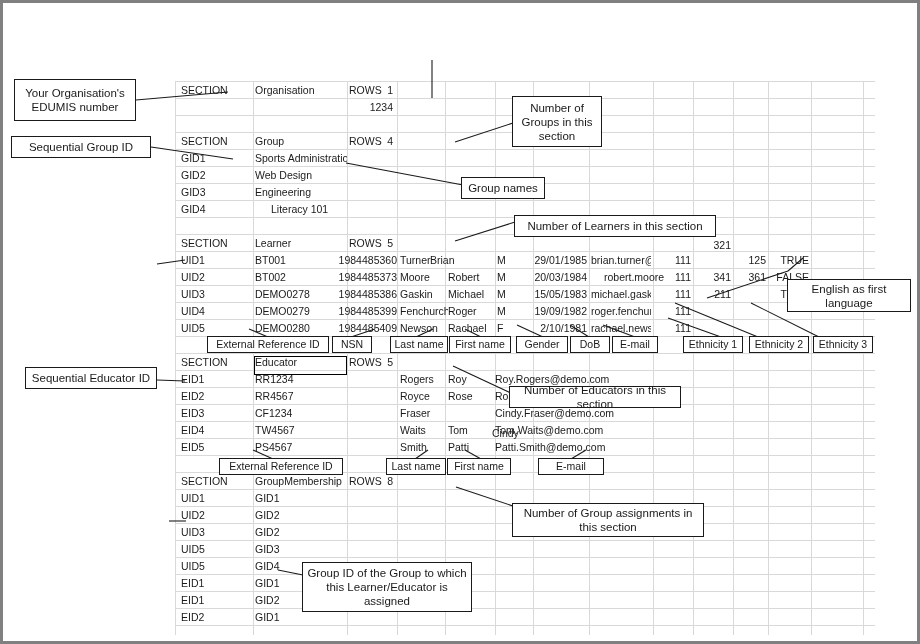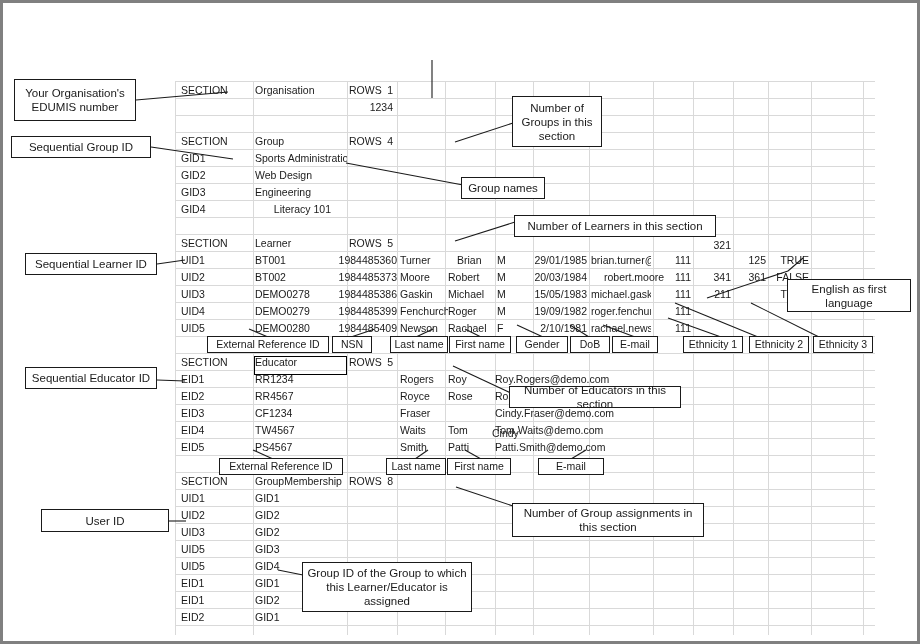--- a/index.html
+++ b/index.html
@@ -151,21 +151,21 @@
         <div class="cell" style="left: 80px; top: 52px; width: 92px;">Group</div>
         <div class="cell" style="left: 174px; top: 52px; width: 46px;">ROWS</div>
         <div class="cell r" style="left: 152px; top: 52px; width: 66px;">4</div>
         <div class="cell" style="left: 6px; top: 69px; width: 72px;">GID1</div>
         <div class="cell" style="left: 80px; top: 69px; width: 92px;">Sports Administration</div>
         <div class="cell" style="left: 6px; top: 86px; width: 72px;">GID2</div>
         <div class="cell" style="left: 80px; top: 86px; width: 92px;">Web Design</div>
         <div class="cell" style="left: 6px; top: 103px; width: 72px;">GID3</div>
         <div class="cell" style="left: 80px; top: 103px; width: 92px;">Engineering</div>
         <div class="cell" style="left: 6px; top: 120px; width: 72px;">GID4</div>
-        <div class="cell" style="left: 64px; top: 120px; width: 92px; text-align: right;">Literacy 101</div>
+        <div class="cell" style="left: 96px; top: 120px; width: 92px;">Literacy 101</div>
         <div class="cell" style="left: 6px; top: 154px; width: 72px;">SECTION</div>
         <div class="cell" style="left: 80px; top: 154px; width: 92px;">Learner</div>
         <div class="cell" style="left: 174px; top: 154px; width: 46px;">ROWS</div>
         <div class="cell r" style="left: 152px; top: 154px; width: 66px;">5</div>
         <div class="cell" style="left: 6px; top: 171px; width: 72px;">UID1</div>
         <div class="cell" style="left: 80px; top: 171px; width: 92px;">BT001</div>
         <div class="cell" style="left: 6px; top: 188px; width: 72px;">UID2</div>
         <div class="cell" style="left: 80px; top: 188px; width: 92px;">BT002</div>
         <div class="cell" style="left: 6px; top: 205px; width: 72px;">UID3</div>
         <div class="cell" style="left: 80px; top: 205px; width: 92px;">DEMO0278</div>
@@ -204,21 +204,21 @@
         <div class="cell" style="left: 6px; top: 494px; width: 72px;">EID1</div>
         <div class="cell" style="left: 80px; top: 494px; width: 92px;">GID1</div>
         <div class="cell" style="left: 6px; top: 511px; width: 72px;">EID1</div>
         <div class="cell" style="left: 80px; top: 511px; width: 92px;">GID2</div>
         <div class="cell" style="left: 6px; top: 528px; width: 72px;">EID2</div>
         <div class="cell" style="left: 80px; top: 528px; width: 92px;">GID1</div>
       </div>
     <div id="learnerlayer">
         <div class="cell r" style="left: 150px; top: 171px; width: 72px;">1984485360</div>
         <div class="cell" style="left: 225px; top: 171px; width: 48px;">Turner</div>
-        <div class="cell" style="left: 282px; top: 171px; width: 46px;">Brian</div>
+        <div class="cell" style="left: 255px; top: 171px; width: 46px;">Brian</div>
         <div class="cell" style="left: 322px; top: 171px; width: 34px;">M</div>
         <div class="cell r" style="left: 358px; top: 171px; width: 54px;">29/01/1985</div>
         <div class="cell" style="left: 416px; top: 171px; width: 60px;">brian.turner@</div>
         <div class="cell r" style="left: 480px; top: 171px; width: 36px;">111</div>
         <div class="cell r" style="left: 520px; top: 156px; width: 36px;">321</div>
         <div class="cell r" style="left: 560px; top: 171px; width: 31px;">125</div>
         <div class="cell r" style="left: 596px; top: 171px; width: 38px;">TRUE</div>
         <div class="cell r" style="left: 150px; top: 188px; width: 72px;">1984485373</div>
         <div class="cell" style="left: 225px; top: 188px; width: 48px;">Moore</div>
         <div class="cell" style="left: 273px; top: 188px; width: 46px;">Robert</div>
@@ -324,29 +324,27 @@
   <div class="callout" style="left:11px;top:76px;width:122px;height:42px;">Your Organisation's EDUMIS number</div>
 
   <div class="callout" style="left:509px;top:93px;width:90px;height:51px;">Number of Groups in this section</div>
 
   <div class="callout" style="left:8px;top:133px;width:140px;height:22px;">Sequential Group ID</div>
 
   <div class="callout" style="left:458px;top:174px;width:84px;height:22px;">Group names</div>
 
   <div class="callout" style="left:511px;top:212px;width:202px;height:22px;">Number of Learners in this section</div>
 
-  <div class="callout" style="left:22px;top:250px;width:132px;height:22px;">Sequential Learner ID</div>
 
   <div class="callout" style="left:784px;top:276px;width:124px;height:33px;">English as first language</div>
 
   <div class="callout" style="left:22px;top:364px;width:132px;height:22px;">Sequential Educator ID</div>
 
   <div class="callout" style="left:506px;top:383px;width:172px;height:22px;">Number of Educators in this section</div>
 
-  <div class="callout" style="left:38px;top:506px;width:128px;height:23px;">User ID</div>
 
   <div class="callout" style="left:509px;top:500px;width:192px;height:34px;">Number of Group assignments in this section</div>
 
   <div class="callout" style="left:299px;top:559px;width:170px;height:50px;">Group ID of the Group  to which this Learner/Educator is assigned</div>
 
   <div class="tag" style="left:204px;top:333px;width:122px;">External Reference ID</div>
   <div class="tag" style="left:329px;top:333px;width:40px;">NSN</div>
   <div class="tag" style="left:387px;top:333px;width:58px;">Last name</div>
   <div class="tag" style="left:446px;top:333px;width:62px;">First name</div>
   <div class="tag" style="left:513px;top:333px;width:52px;">Gender</div>

